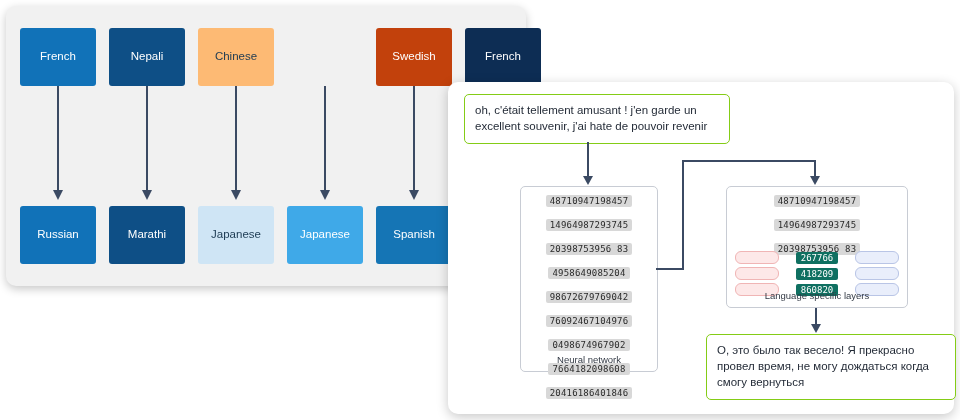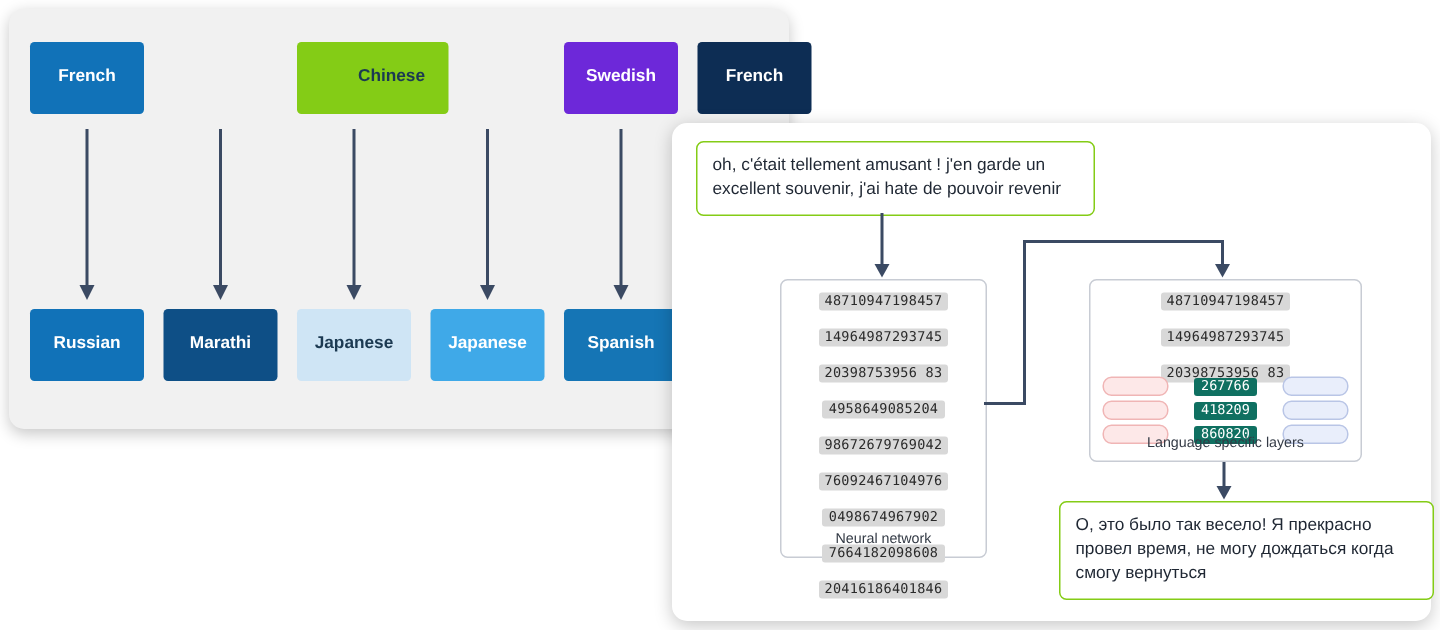--- a/index.html
+++ b/index.html
@@ -24,28 +24,27 @@
     position:absolute;
     left:14px; top:22px;
     width:492px; height:236px;
   }
   .lang-col{
     position:absolute;
     top:0; width:76px; height:236px;
   }
   .lang-box{
     position:absolute;
-    left:0; width:76px; height:48px;
+    left:0; width:76px; height:58px;
     border-radius:3px;
     color:#ffffff;
     display:flex;align-items:center;justify-content:center;
     font-size:11.5px;
     text-align:center;
     line-height:1.15;
-    font-weight:bold;
   }
   .lang-box.src{ top:0; }
   .lang-box.tgt{ top:178px; }
   .arrow-wrap{
     position:absolute;
     left:34px; top:58px;
     width:8px; height:120px;
   }
   .arrow-line{
     position:absolute;left:3px;top:0;width:2px;height:106px;background:#3b4a63;
@@ -158,31 +157,34 @@
       <div class="arrow-wrap">
         <div class="arrow-line"></div>
           <div class="arrow-head"></div>
       </div>
       <div class="lang-box tgt" style="background:#1172b8;">
         <span>Russian</span>
       </div>
     </div>
 
     <div class="lang-col" style="left:89px;">
+      <div class="lang-box src" style="background:#0e4f86;">
+        <span>Nepali</span>
+      </div>
       <div class="arrow-wrap">
         <div class="arrow-line"></div>
           <div class="arrow-head"></div>
       </div>
       <div class="lang-box tgt" style="background:#0e4f86;">
         <span>Marathi</span>
       </div>
     </div>
 
     <div class="lang-col" style="left:178px;">
-      <div class="lang-box src" style="background:#84cc16;color:#1c3a52;padding-left:25px;">
+      <div class="lang-box src" style="background:#fdba74;color:#1c3a52;">
         <span>Chinese</span>
       </div>
       <div class="arrow-wrap">
         <div class="arrow-line"></div>
           <div class="arrow-head"></div>
       </div>
       <div class="lang-box tgt" style="background:#cfe5f5;color:#1c3a52;">
         <span>Japanese</span>
       </div>
     </div>
@@ -191,21 +193,21 @@
       <div class="arrow-wrap">
         <div class="arrow-line"></div>
           <div class="arrow-head"></div>
       </div>
       <div class="lang-box tgt" style="background:#3fa9e8;">
         <span>Japanese</span>
       </div>
     </div>
 
     <div class="lang-col" style="left:356px;">
-      <div class="lang-box src" style="background:#6d28d9;">
+      <div class="lang-box src" style="background:#c2410c;">
         <span>Swedish</span>
       </div>
       <div class="arrow-wrap">
         <div class="arrow-line"></div>
           <div class="arrow-head"></div>
       </div>
       <div class="lang-box tgt" style="background:#1575b5;">
         <span>Spanish</span>
       </div>
     </div>

